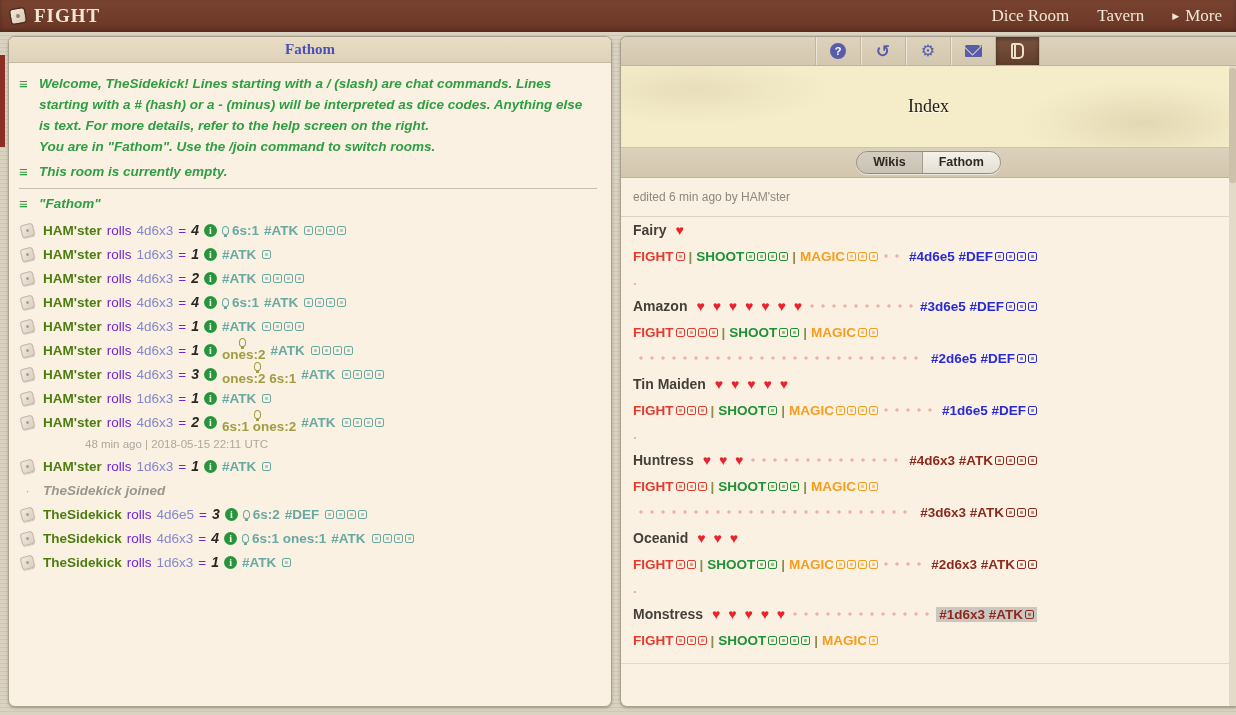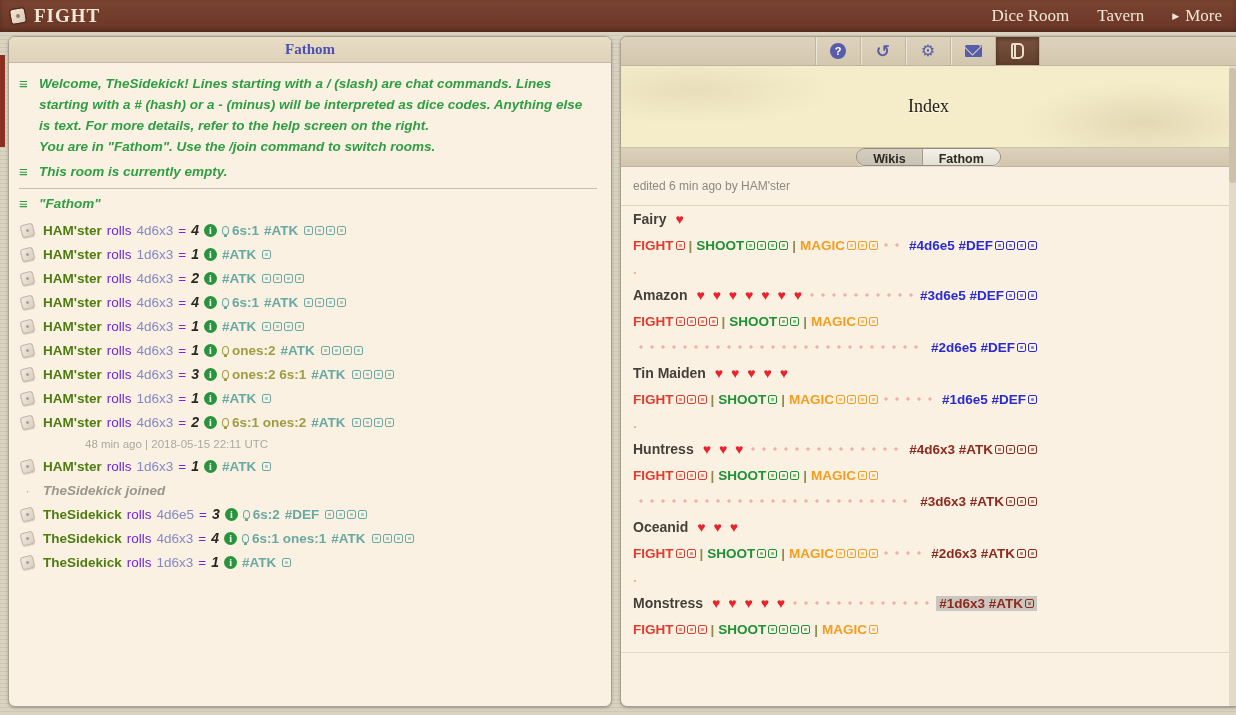--- a/index.html
+++ b/index.html
@@ -51,21 +51,21 @@
   .dice-ic::after { content:""; position:absolute; left:4px; top:4px; width:3px; height:3px;
                     border-radius:50%; background:#b3a08e; }
   .cuser { font-weight:bold; color:#4d7c0f; margin-right:5px; }
   .cgray { color:#6d28d9; margin-right:5px; }
   .ccode { color:#8487cb; margin-right:5px; }
   .cres  { font-weight:bold; font-style:italic; color:#2b2620; font-size:14px; margin-right:4px; }
   .info-ic { width:13px; height:13px; flex:none; border-radius:50%; background:#28953c; color:#fff;
              font-family:"Liberation Serif",serif; font-weight:bold; font-size:10px; line-height:13px;
              text-align:center; margin:0 5px 0 1px; cursor:pointer; }
   .flags { display:flex; align-items:center; margin-right:5px; font-weight:bold; }
-  .teal { color:#68a9a2; } .olive { color:#a09c42; }
+  .teal { color:#68a9a2; } .olive { color:#a09c42;flex-direction:column; }
   .bulb { display:inline-block; width:7px; height:9px; border:1px solid currentColor;
           border-radius:50% 50% 42% 42%; margin-right:3px; position:relative; top:0px; }
   .bulb::after { content:""; position:absolute; left:1px; bottom:-3px; width:3px; height:2px; background:currentColor; }
   .ctag { font-weight:bold; margin-right:4px; cursor:pointer; }
   .boxes { display:inline-flex; align-items:center; }
   .mbox { display:inline-block; width:9px; height:9px; border:1px solid currentColor; border-radius:2px;
           margin-left:2px; position:relative; }
   .mbox::after { content:""; position:absolute; left:2px; top:2px; right:2px; bottom:2px;
                  background:currentColor; opacity:.55; border-radius:1px; }
   .tsrow { height:20px; line-height:20px; padding-left:66px; color:#ada89e; font-size:11.5px; }
@@ -93,22 +93,22 @@
 
   .rp-banner { height:82px; background:#f5edca; border-bottom:1px solid #cfc5a2;
                position:relative; display:flex; align-items:center; justify-content:center; }
   .rp-banner::before { content:""; position:absolute; inset:0;
      background:radial-gradient(ellipse 180px 60px at 85% 70%, rgba(150,120,80,.18), transparent 70%),
                 radial-gradient(ellipse 200px 50px at 12% 30%, rgba(140,110,75,.12), transparent 70%);
   }
   .rp-title { font-family:"Liberation Serif","DejaVu Serif",serif; font-size:18px; color:#1e1a14;
               text-shadow:0 1px 0 rgba(255,255,255,.7); position:relative; }
 
-  .rp-tabs { height:19px; background:linear-gradient(#dcd1bb,#d2c6ae); border-bottom:1px solid #c2b49c;
-             display:flex; justify-content:center; }
+  .rp-tabs { height:30px; background:linear-gradient(#dcd1bb,#d2c6ae); border-bottom:1px solid #c2b49c;
+             display:flex; align-items:center; justify-content:center; }
   .pill { display:flex; border:1px solid #948b7e; border-radius:13px; overflow:hidden;
           box-shadow:0 1px 1px rgba(255,255,255,.6), inset 0 1px 1px rgba(0,0,0,.15); }
   .pill-seg { padding:3px 16px 4px 16px; font-size:12.5px; font-weight:bold; color:#2e2923; cursor:pointer;
               background:linear-gradient(#d4cec2,#c9c2b3); }
   .pill-seg + .pill-seg { border-left:1px solid #a49b8d; }
   .pill-seg.active { background:linear-gradient(#f4f1ea,#e4dfd3); }
 
   .rp-content { position:relative; padding:12px 0 0 12px; }
   .edited { color:#8d887e; font-size:12px; margin-bottom:12px; }
   .rp-hr { border:none; border-top:1px solid #ddd1c0; margin:0 0 0 -12px; }

